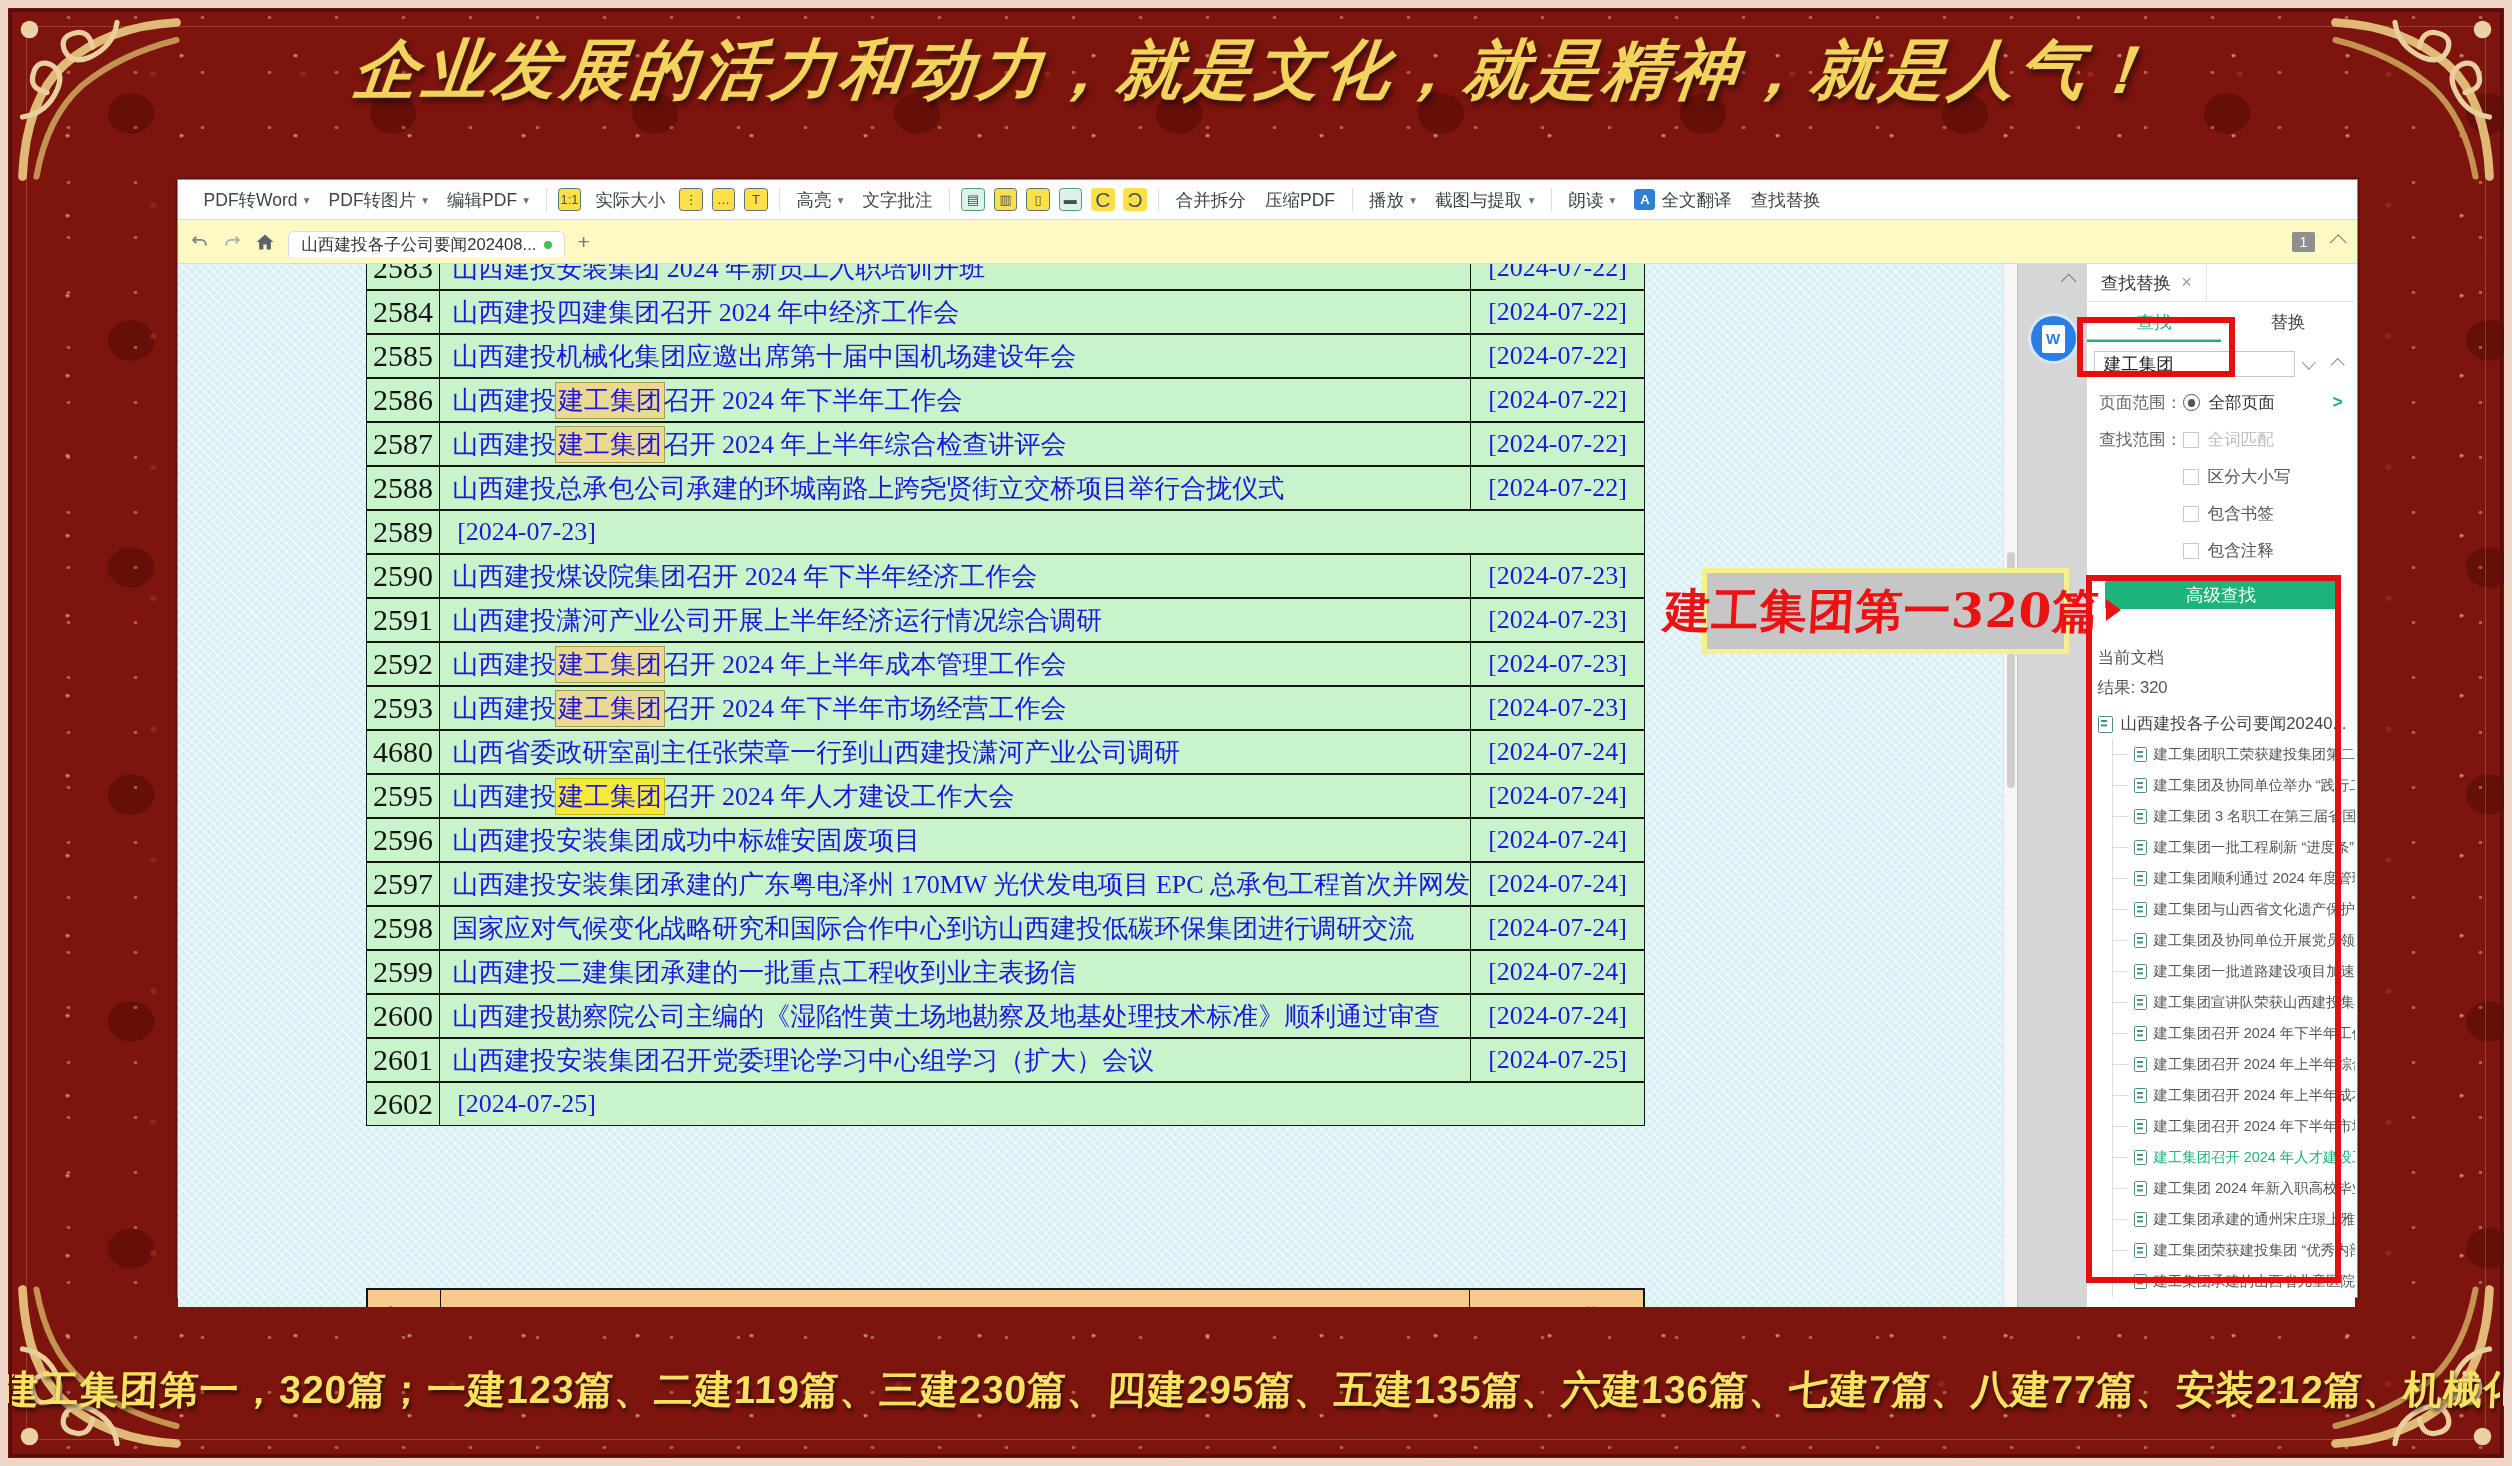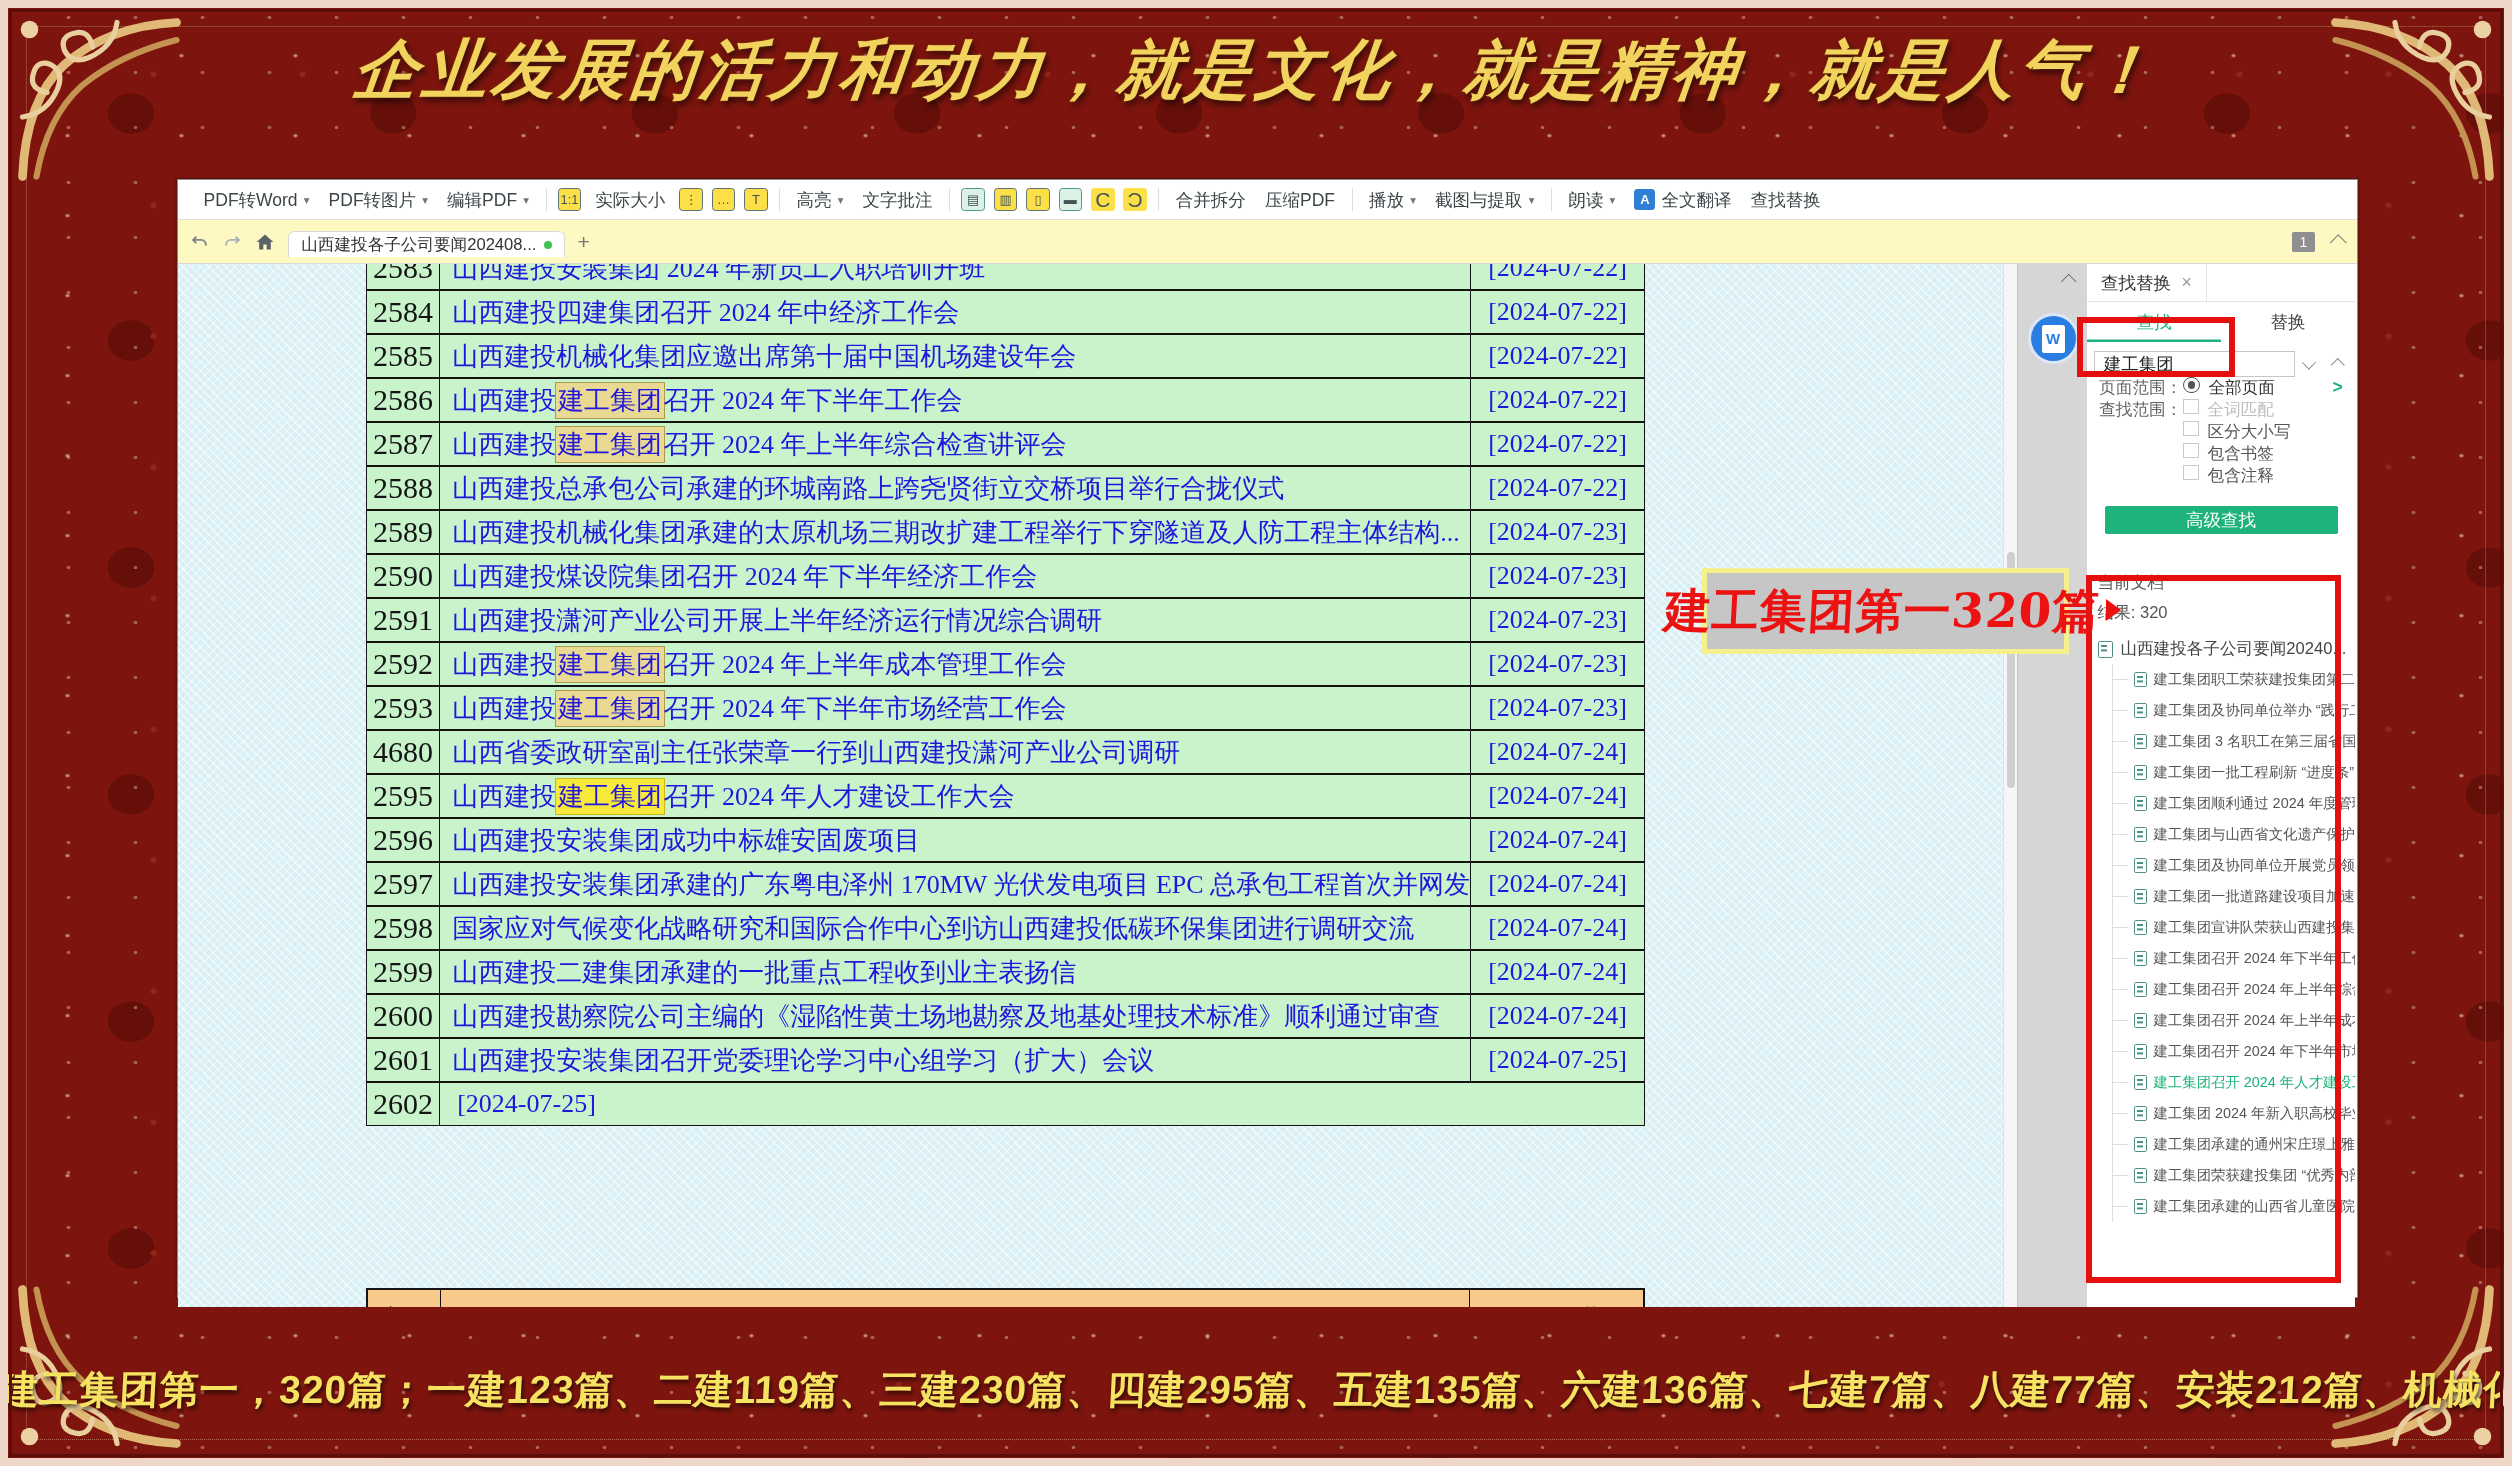--- a/index.html
+++ b/index.html
@@ -146,21 +146,21 @@
   .find-tabs { height:40px; display:flex; flex:0 0 auto; }
   .find-tab { flex:1; display:flex; align-items:center; justify-content:center; font-size:17.5px; color:#444; }
   .find-tab.active { color:#1db37a; box-shadow:inset 0 -2.6px 0 #1db37a; }
   .search-row { margin:8.7px 7px 0 7px; display:flex; align-items:center; gap:3.5px; flex:0 0 auto; }
   .search-input { flex:1; height:26px; border:0.9px solid #c6c6c6; padding:0 8.7px; font-size:17.5px; color:#222;
     display:flex; align-items:center; background:#fff; }
   .sr-chev { width:23px; height:23px; display:flex; align-items:center; justify-content:center; color:#8a8a8a; }
   .sr-chev span { width:9.6px; height:9.6px; border-left:1.7px solid #8a8a8a; border-bottom:1.7px solid #8a8a8a; display:block; }
   .sr-chev .down { transform:rotate(-45deg) translateY(-1.7px); }
   .sr-chev .up { transform:rotate(135deg) translateY(-1.7px); }
-  .opt-row { display:flex; padding:0 12.2px; font-size:16.6px; color:#666; flex:0 0 auto; }
+  .opt-row { display:flex; align-items:center; padding:0 12.2px; margin-top:15px; font-size:16.6px; color:#666; flex:0 0 auto; }
   .opt-label { width:84px; flex:0 0 auto; }
   .radio { width:16.6px; height:16.6px; border:1.7px solid #555; border-radius:50%; margin-right:8.7px;
     display:flex; align-items:center; justify-content:center; }
   .radio i { width:7.9px; height:7.9px; background:#555; border-radius:50%; }
   .opt-value { color:#333; }
   .green-arrow { margin-left:auto; color:#1db37a; font-size:17.5px; font-weight:bold; }
   .cbx { width:15.7px; height:15.7px; border:0.9px solid #c9c9c9; background:#fff; margin-right:8.7px; flex:0 0 auto; }
   .opt-row.disabled .opt-text { color:#bdbdbd; }
   .opt-text { color:#555; }
   .adv-btn { margin:19px 17.5px 0; height:28px; background:#1db37a; color:#fff; font-size:17.5px;
@@ -370,21 +370,20 @@
             </div>
             <div class="c-date">[2024-07-22]</div>
           </div>
           <div class="trow">
             <div class="c-num">2588</div>
             <div class="c-title">山西建投总承包公司承建的环城南路上跨尧贤街立交桥项目举行合拢仪式</div>
             <div class="c-date">[2024-07-22]</div>
           </div>
           <div class="trow">
             <div class="c-num">2589</div>
-            <div class="c-title">山西建投机械化集团承建的太原机场三期改扩建工程举行下穿隧道及人防工程主体结构...</div>
             <div class="c-date">[2024-07-23]</div>
           </div>
           <div class="trow">
             <div class="c-num">2590</div>
             <div class="c-title">山西建投煤设院集团召开 2024 年下半年经济工作会</div>
             <div class="c-date">[2024-07-23]</div>
           </div>
           <div class="trow">
             <div class="c-num">2591</div>
             <div class="c-title">山西建投潇河产业公司开展上半年经济运行情况综合调研</div>

